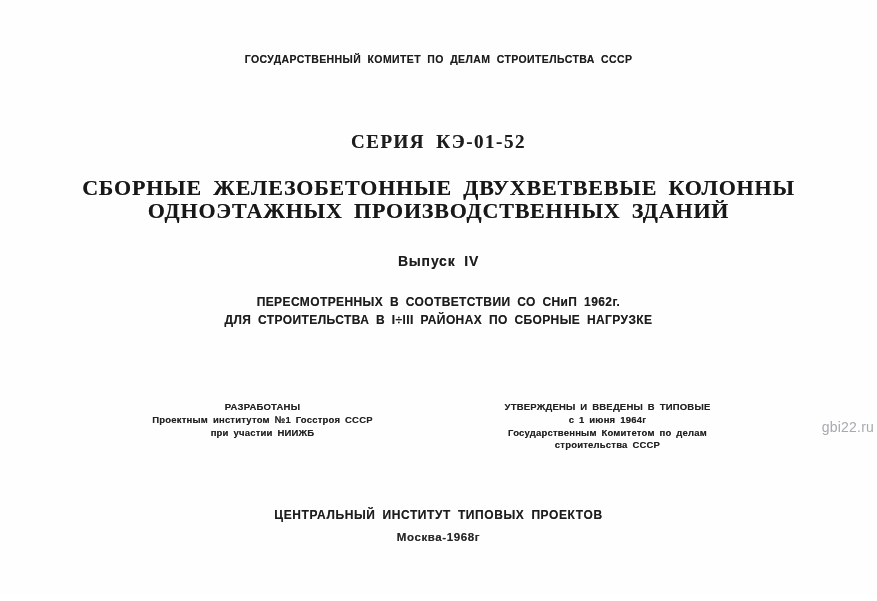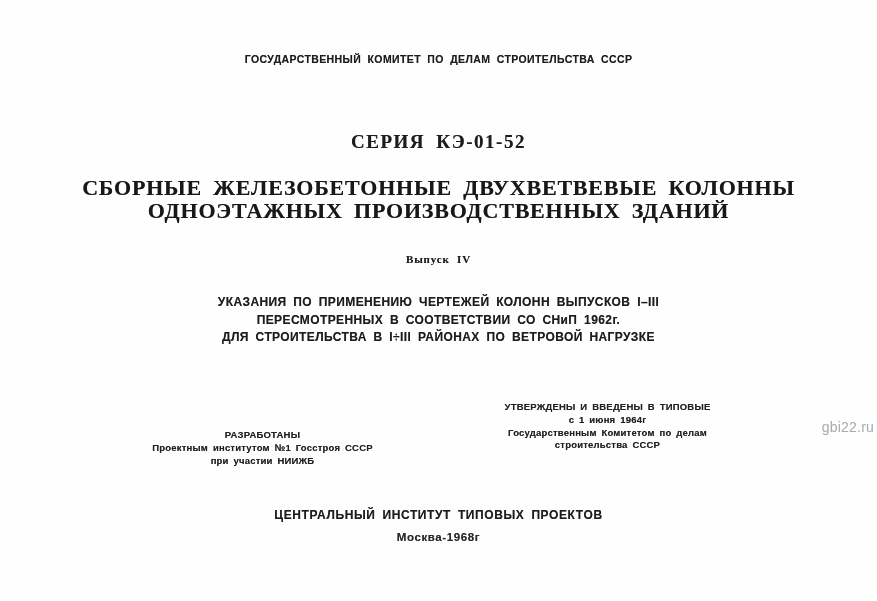--- a/index.html
+++ b/index.html
@@ -55,22 +55,22 @@
     font-weight: bold;
     font-size: 22px;
     line-height: 23px;
     letter-spacing: 0.8px;
     word-spacing: 5px;
     color: #181818;
     text-shadow: 0 0 0.4px rgba(20,20,20,0.6);
   }
   .issue {
     top: 253px;
-    font-family: Liberation Serif, serif;
-    font-size: 11px;
+    font-family: Liberation Sans, sans-serif;
+    font-size: 14px;
     letter-spacing: 0.8px;
     word-spacing: 4px;
   }
   .subtitle {
     position: absolute;
     top: 294px;
     left: 0;
     right: 0;
     text-align: center;
     font-weight: bold;
@@ -89,21 +89,20 @@
     letter-spacing: 0.2px;
     word-spacing: 2px;
     text-align: center;
     color: #222222;
     text-shadow: 0 0 0.3px rgba(20,20,20,0.5);
   }
   .developed-block {
     top: 401px;
     left: 140px;
     width: 245px;
-    margin-top: 28px;
   }
   .approved-block {
     top: 401px;
     left: 485px;
     width: 245px;
   }
   .publisher {
     top: 508px;
     font-size: 12px;
     letter-spacing: 0.6px;
@@ -137,23 +136,22 @@
   <div class="line series-number">СЕРИЯ КЭ-01-52</div>
 
   <div class="main-title">
     <div>СБОРНЫЕ ЖЕЛЕЗОБЕТОННЫЕ ДВУХВЕТВЕВЫЕ КОЛОННЫ</div>
     <div>ОДНОЭТАЖНЫХ ПРОИЗВОДСТВЕННЫХ ЗДАНИЙ</div>
   </div>
 
   <div class="line issue">Выпуск IV</div>
 
   <div class="subtitle">
-    <div>УКАЗАНИЯ ПО ПРИМЕНЕНИЮ ЧЕРТЕЖЕЙ КОЛОНН ВЫПУСКОВ I–III</div>
     <div>ПЕРЕСМОТРЕННЫХ В СООТВЕТСТВИИ СО СНиП 1962г.</div>
-    <div>ДЛЯ СТРОИТЕЛЬСТВА В I÷III РАЙОНАХ ПО ВЕТРОВОЙ НАГРУЗКЕ</div>
+    <div>ДЛЯ СТРОИТЕЛЬСТВА В I÷III РАЙОНАХ ПО СБОРНЫЕ НАГРУЗКЕ</div>
   </div>
 
   <div class="col-block developed-block">
     <div>РАЗРАБОТАНЫ</div>
     <div>Проектным институтом №1 Госстроя СССР</div>
     <div>при участии НИИЖБ</div>
   </div>
 
   <div class="col-block approved-block">
     <div>УТВЕРЖДЕНЫ И ВВЕДЕНЫ В ТИПОВЫЕ</div>

